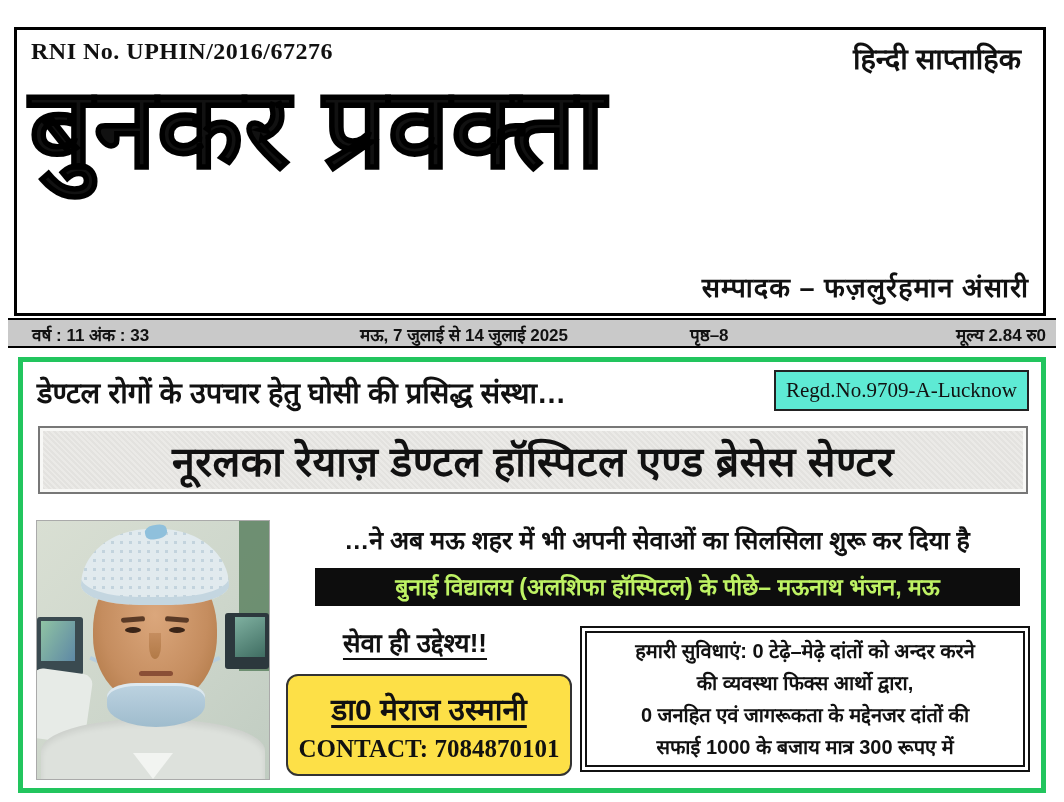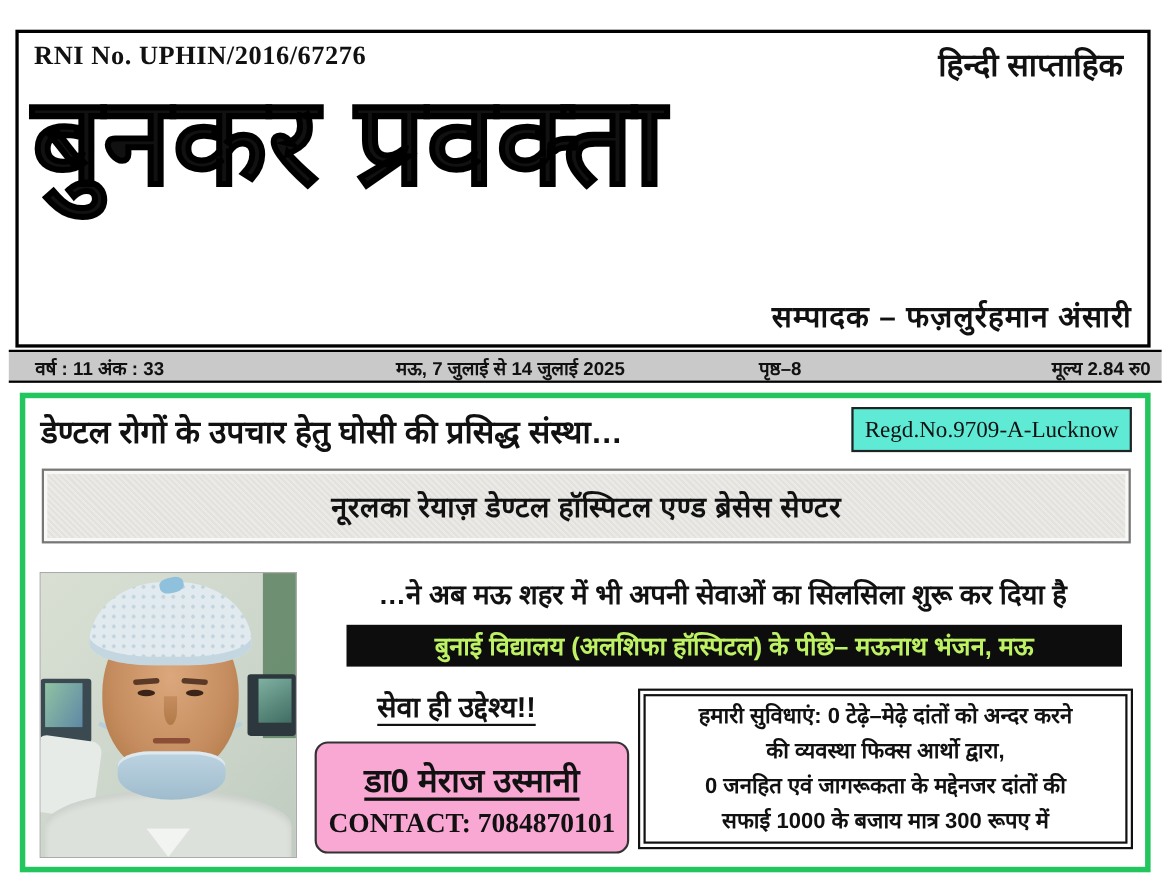--- a/index.html
+++ b/index.html
@@ -43,21 +43,21 @@
     border:2px solid #222;font-family:"Liberation Serif","DejaVu Serif",serif;
     font-size:21px;padding:6px 10px;white-space:nowrap;background:#5eead4;
   }
   .hospital-banner{
     position:absolute;left:15px;top:64px;right:13px;height:64px;
     border:2px solid #777;background:#eae9e6;
     background-image:repeating-linear-gradient(45deg,rgba(0,0,0,.03) 0 2px,rgba(255,255,255,.04) 2px 4px);
     box-shadow:inset 0 0 0 3px #f8f8f6;
     display:flex;align-items:center;justify-content:center;overflow:hidden;
   }
-  .hospital-name{font-size:26px;font-weight:900;white-space:nowrap;letter-spacing:.5px;}
+  .hospital-name{font-size:41px;font-weight:900;white-space:nowrap;letter-spacing:.5px;}
   
   .photo{
     position:absolute;left:13px;top:158px;width:232px;height:258px;
     background:linear-gradient(135deg,#d9dfd3 0%,#cdd6cb 55%,#c0ccc1 100%);
     border:1px solid #aaa;overflow:hidden;
   }
   .ph-curtain{position:absolute;right:0;top:0;width:30px;height:150px;background:#5d8262;opacity:.85;}
   .ph-monitor-l{position:absolute;left:0;top:96px;width:46px;height:58px;background:#3a4a50;border-radius:3px;}
   .ph-screen-l{position:absolute;left:4px;top:100px;width:34px;height:40px;background:linear-gradient(120deg,#8fc3a3,#5e88a5);}
   .ph-monitor-r{position:absolute;right:0;top:92px;width:44px;height:56px;background:#2c383d;border-radius:3px;}
@@ -93,21 +93,21 @@
   
   .tagline{position:absolute;left:256px;top:160px;width:756px;font-size:25px;font-weight:bold;text-align:center;white-space:nowrap;}
   .address-bar{
     position:absolute;left:292px;top:206px;width:705px;height:38px;background:#0d0d0d;color:#bef264;
     font-size:23px;font-weight:bold;text-align:center;line-height:38px;white-space:nowrap;overflow:hidden;
   }
   .motto{position:absolute;left:252px;top:262px;width:280px;text-align:center;font-size:26px;font-weight:bold;}
   .motto span{text-decoration:underline;text-underline-offset:6px;text-decoration-thickness:2px;}
   .contact-box{
     position:absolute;left:263px;top:312px;width:282px;height:98px;border:2px solid #333;border-radius:12px;
-    display:flex;flex-direction:column;align-items:center;justify-content:center;gap:6px;background:#f9a8d4;
+    display:flex;flex-direction:column;align-items:center;justify-content:center;gap:6px;background:#fde047;
   }
   .doctor-name{font-size:30px;font-weight:900;text-decoration:underline;text-underline-offset:5px;white-space:nowrap;}
   .contact-number{font-family:"Liberation Serif","DejaVu Serif",serif;font-size:25px;font-weight:bold;white-space:nowrap;}
   .features-box{
     position:absolute;left:557px;top:264px;width:450px;height:146px;
     border:7px double #111;box-sizing:border-box;background:#fff;
     display:flex;flex-direction:column;align-items:center;justify-content:center;
     font-size:20px;font-weight:bold;line-height:1.6;overflow:hidden;
   }
   .features-box div{white-space:nowrap;}

